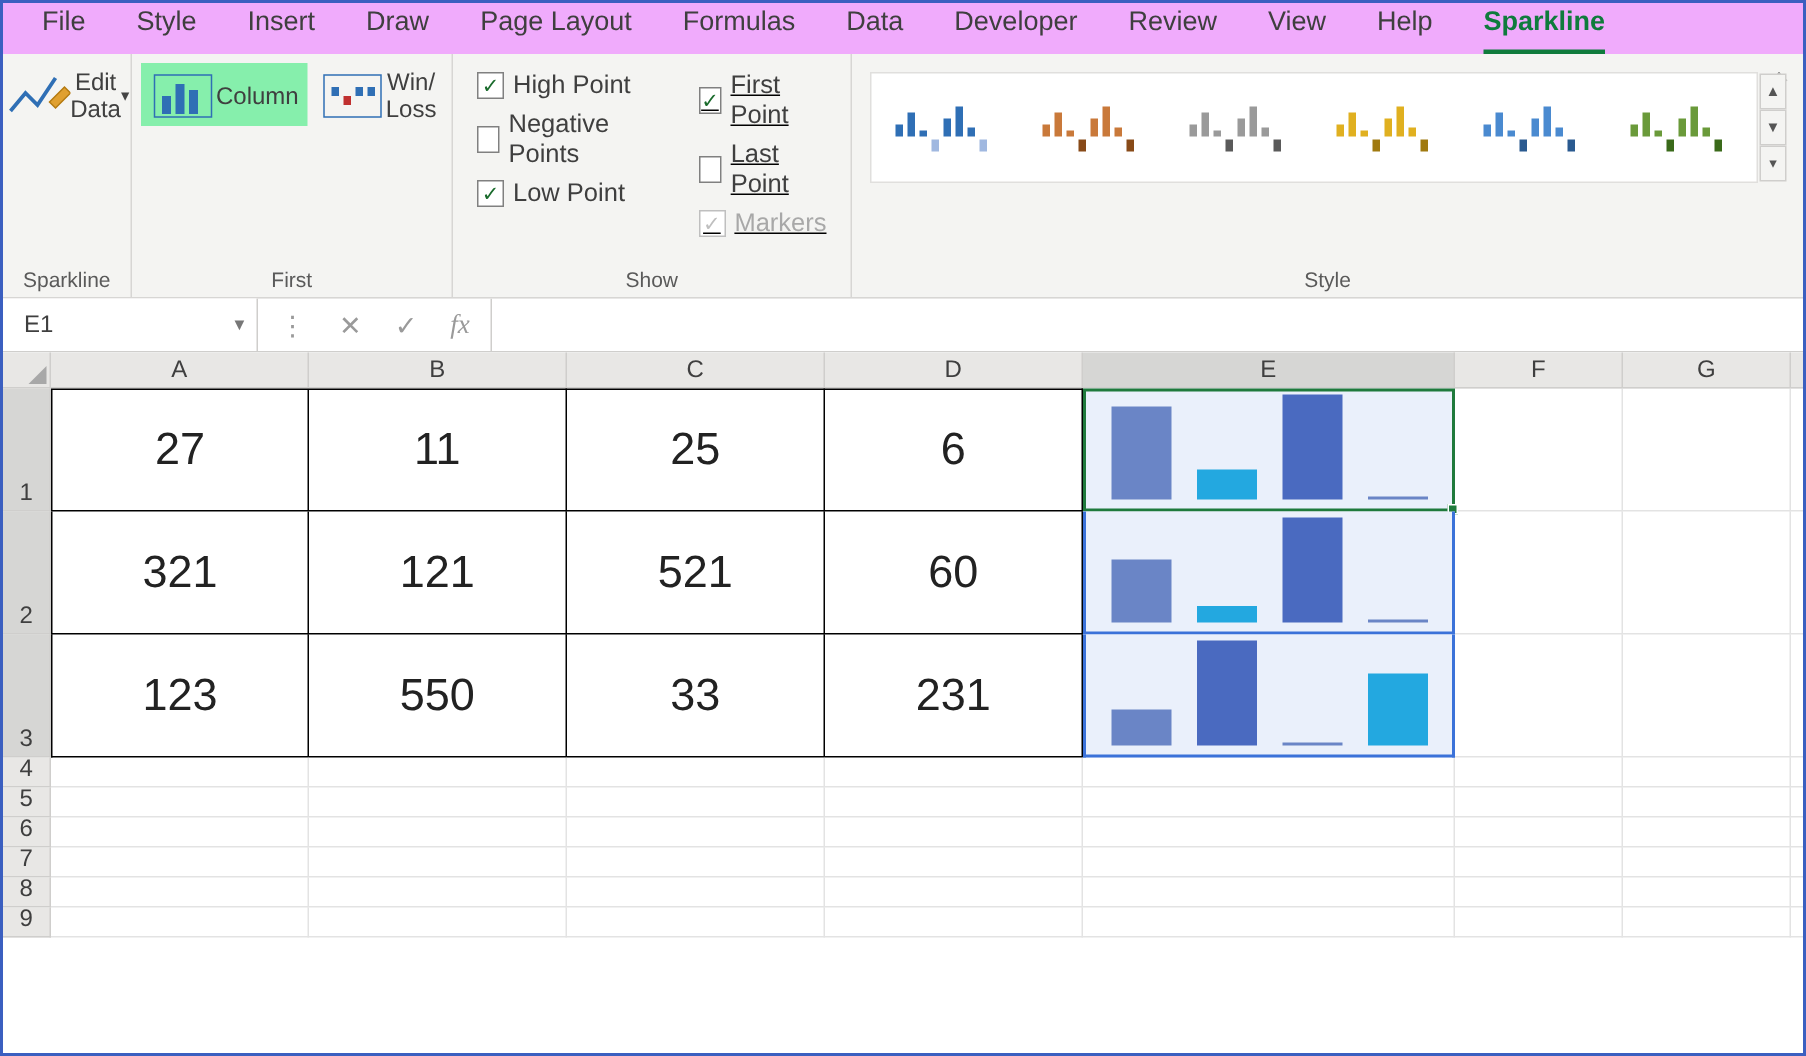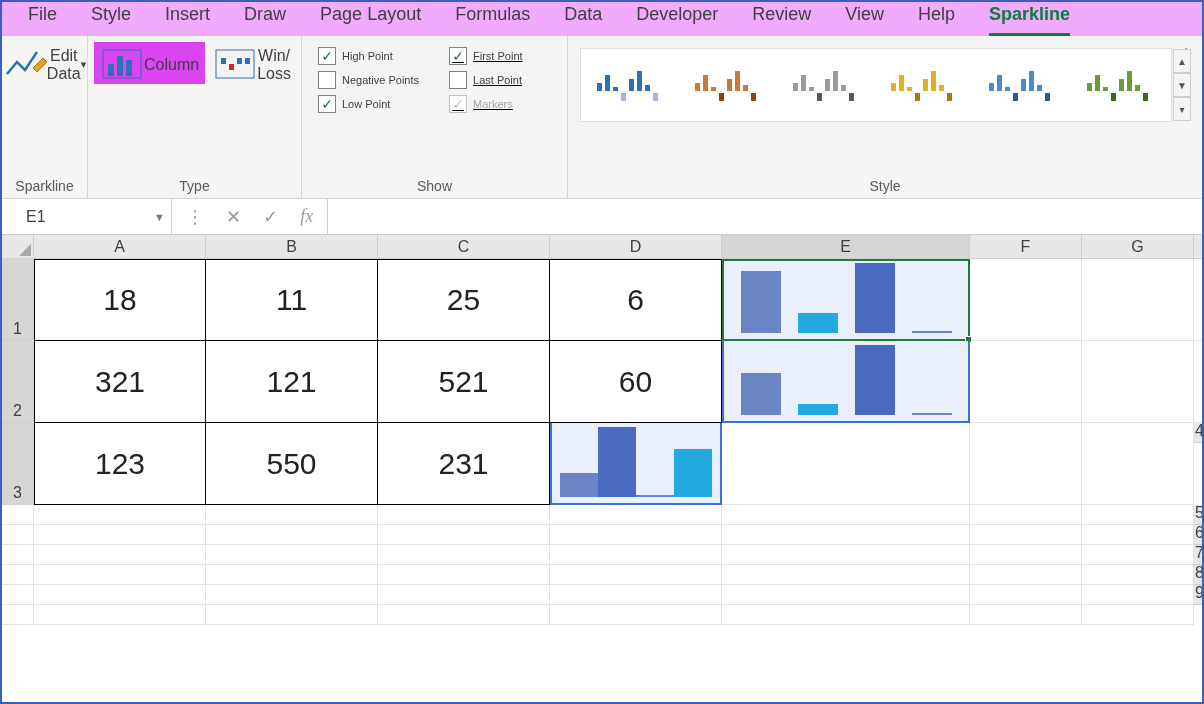--- a/index.html
+++ b/index.html
@@ -54,26 +54,26 @@
     padding: 2px 0 4px 0;
     margin-top: auto;
   }
   .group-body { display:flex; gap:2px; align-items:flex-start; }
 
   .big-btn {
     display:flex;align-items:center;justify-content:flex-start;
     padding:2px 6px 0 6px;cursor:pointer;
     font-size:16px;color:#3f3f3f;line-height:1.15;
   }
-  .big-btn.active { background:#d946ef; }
+  .big-btn.active { background:#86efac; }
   .big-btn .ic { width:44px;height:40px;display:flex;align-items:center;justify-content:center; }
   .big-btn .lbl { text-align:center;margin-top:2px; }
   .caret::after{content:" \25BE";font-size:11px;color:#444;}
 
-  .check-row { display:flex;align-items:center;gap:6px;font-size:11px;color:#3f3f3f;padding:3px 4px;cursor:pointer;}
+  .check-row { display:flex;align-items:center;gap:6px;font-size:17px;color:#3f3f3f;padding:3px 4px;cursor:pointer;}
   .check-row.disabled{color:#a8a8a8;}
   .chk{width:18px;height:18px;border:1px solid #808080;background:#fff;display:flex;align-items:center;justify-content:center;font-size:14px;color:#1a6b2c;}
   .chk.on::after{content:"\2713";}
   .chk.off::after{content:"";}
   .chk.dis{border-color:#bfbfbf;color:#bfbfbf;}
   .chk.dis.on::after{content:"\2713";}
 
   .style-gallery{
     flex:1;display:flex;align-items:center;gap:26px;
     background:#ffffff;border:1px solid #e0dfdd;height:74px;margin:6px 24px 0 6px;padding:0 14px;
@@ -81,21 +81,21 @@
   }
   .style-thumb{width:72px;height:40px;}
   .gallery-scroll{position:absolute;right:-20px;top:0;display:flex;flex-direction:column;height:74px;}
   .gallery-scroll .sbtn{width:18px;height:24px;border:1px solid #cfcecc;background:#f4f4f2;display:flex;align-items:center;justify-content:center;font-size:10px;color:#555;}
 
   
   .fbar {
     display:flex;align-items:center;height:36px;border-bottom:1px solid #cfcecc;
     background:#ffffff;font-size:16px;color:#3f3f3f;
   }
-  .namebox{position:relative;width:170px;border-right:1px solid #cfcecc;height:100%;display:flex;align-items:center;padding:0 24px;background:#fff;}
+  .namebox{position:relative;width:170px;border-right:1px solid #cfcecc;height:100%;display:flex;align-items:center;padding:0 14px;background:#fff;}
   .namebox .dd{position:absolute;right:6px;top:50%;transform:translateY(-50%);font-size:11px;color:#777;}
   .fbar .btns{display:flex;align-items:center;gap:22px;padding:0 14px;color:#9a9a9a;font-size:18px;border-right:1px solid #cfcecc;height:100%;}
   .fx{font-style:italic;font-family:"Segoe UI",serif;}
   .formula-input{flex:1;height:100%;padding:0 8px;}
 
   
   .sheet{position:relative;display:grid;
     grid-template-columns:32px 172px 172px 172px 172px 248px 112px 112px 12px;
     background:#ffffff;}
   .corner{background:#e8e7e5;border-right:1px solid #cfcecc;border-bottom:1px solid #cfcecc;position:relative;height:24px;}
@@ -189,21 +189,21 @@
               <rect x="8" y="14" width="5" height="6" fill="#2f6fb5"></rect>
               <rect x="16" y="20" width="5" height="6" fill="#c03030"></rect>
               <rect x="24" y="14" width="5" height="6" fill="#2f6fb5"></rect>
               <rect x="32" y="14" width="5" height="6" fill="#2f6fb5"></rect>
             </svg>
         </div>
         <div class="lbl" style="white-space:pre-line;">Win/
 Loss</div>
       </div>
     </div>
-    <div class="group-label">Type</div>
+    <div class="group-label">First</div>
   </div>
 
   <div class="group" style="width:324px;">
     <div class="group-body" style="gap:22px;padding:2px 6px;">
       <div style="display:flex;flex-direction:column;">
         <div class="check-row">
             <span class="chk on"></span>
             <span>High Point</span>
           </div>
         <div class="check-row">
@@ -341,21 +341,21 @@
   <div class="colh">B</div>
   <div class="colh">C</div>
   <div class="colh">D</div>
   <div class="colh sel">E</div>
   <div class="colh">F</div>
   <div class="colh">G</div>
   <div class="colh"></div>
 
   <div class="rowh tall sel">1</div>
   <div class="cell tall bordered first-col first-row">
-      <div class="val">18</div>
+      <div class="val">27</div>
     </div>
   <div class="cell tall bordered first-row">
       <div class="val">11</div>
     </div>
   <div class="cell tall bordered first-row">
       <div class="val">25</div>
     </div>
   <div class="cell tall bordered first-row">
       <div class="val">6</div>
     </div>
@@ -398,20 +398,23 @@
   <div class="cell tall"></div>
 
   <div class="rowh tall sel">3</div>
   <div class="cell tall bordered first-col">
       <div class="val">123</div>
     </div>
   <div class="cell tall bordered">
       <div class="val">550</div>
     </div>
   <div class="cell tall bordered">
+      <div class="val">33</div>
+    </div>
+  <div class="cell tall bordered">
       <div class="val">231</div>
     </div>
   <div class="cell tall sparkcell sel-outer" style="border-top:none;">
     <div class="spark">
       <div class="bar bar-mid" style="height:24px;"></div>
       <div class="bar bar-high" style="height:70px;"></div>
       <div class="bar bar-base" style="width:40px;"></div>
       <div class="bar bar-low" style="height:48px;"></div>
     </div>
   </div>

